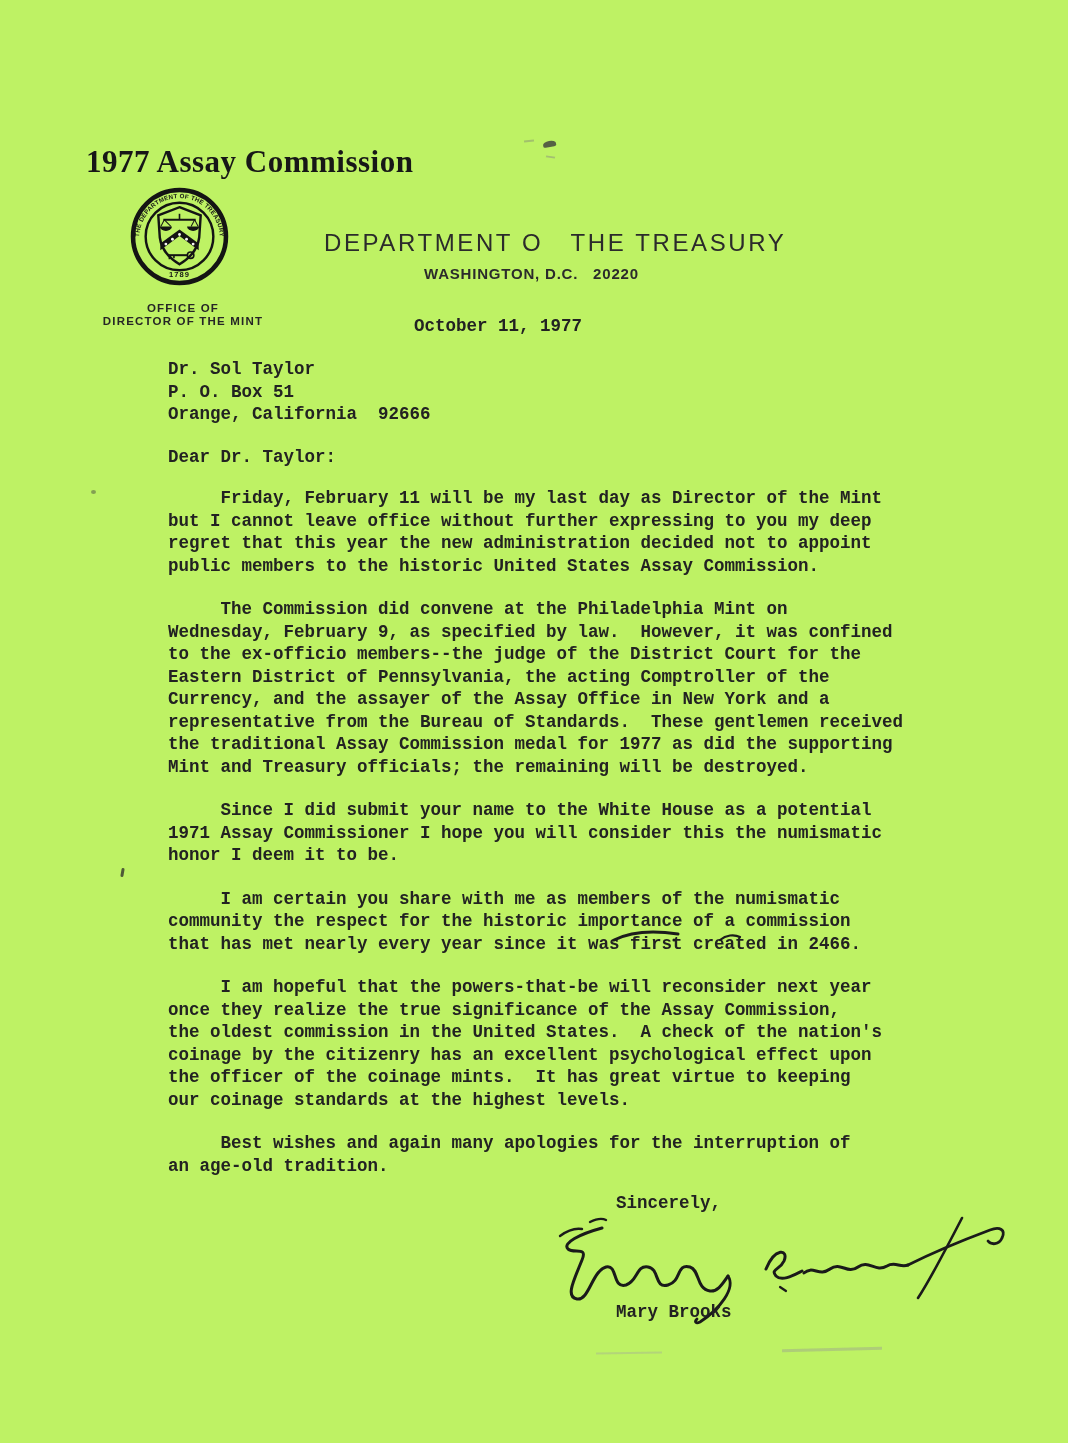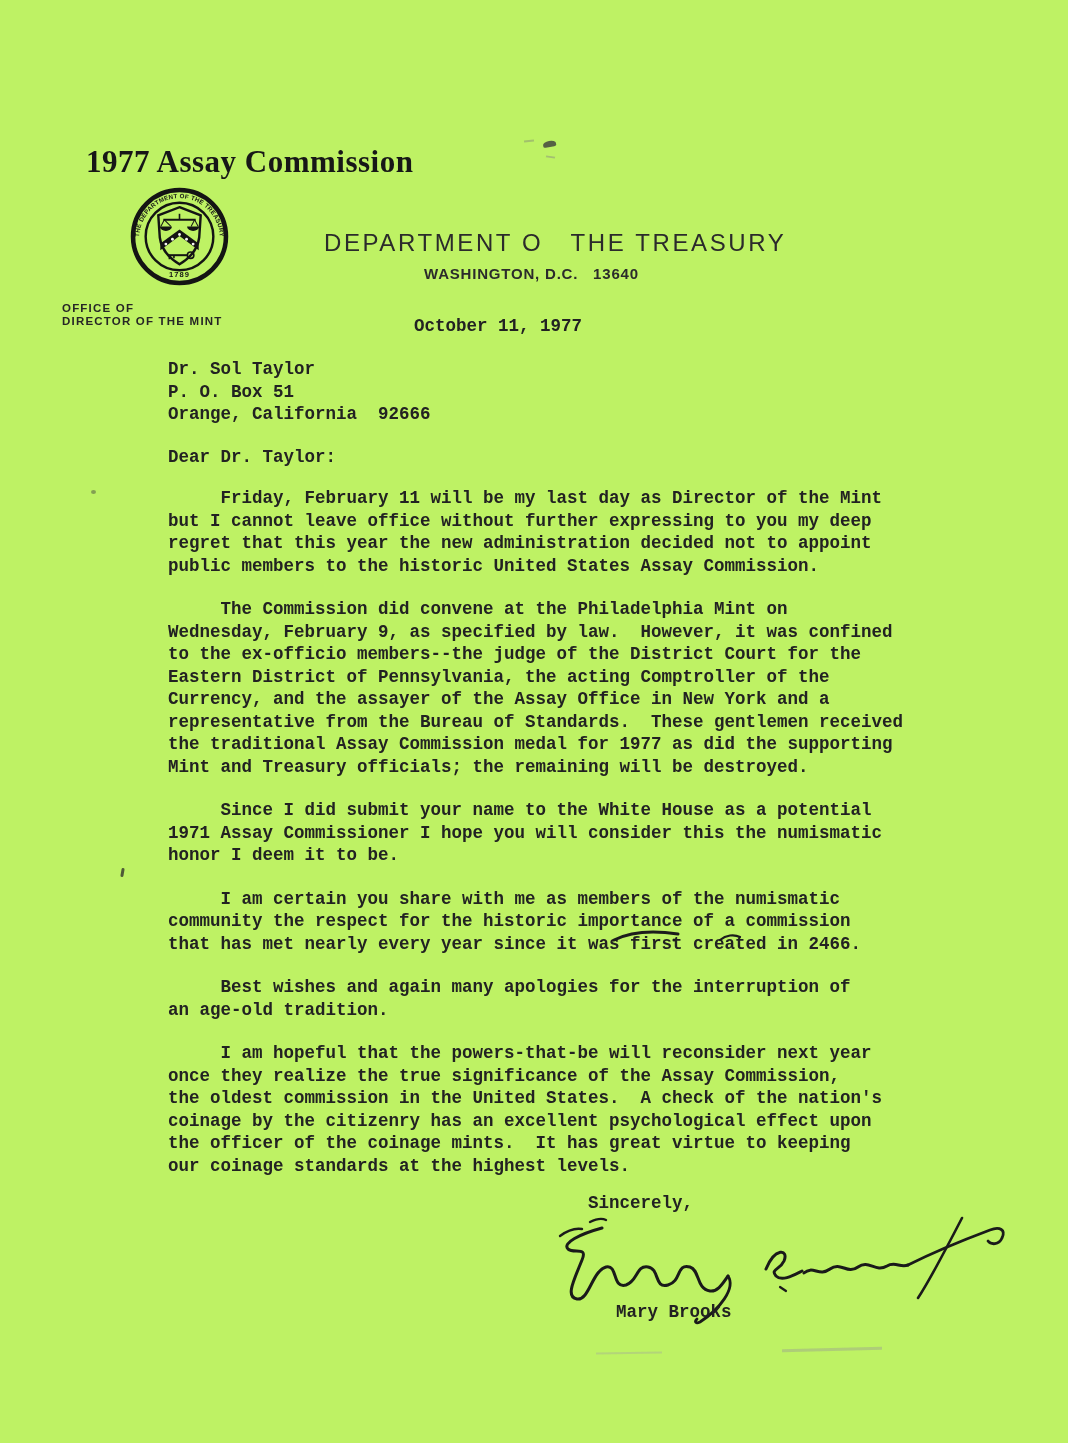--- a/index.html
+++ b/index.html
@@ -17,20 +17,21 @@
     font-family:"Liberation Serif", serif;
     font-weight:bold;
     font-size:31px;
     letter-spacing:0.5px;
     color:#171717;
     margin:0;
   }
   .seal{left:129px;top:186px;width:101px;height:101px;}
   .office{
     left:62px;top:302px;width:242px;
+    text-align:center;
     font-size:11.5px;font-weight:bold;
     letter-spacing:1.2px;
     line-height:13px;
     color:#262626;
   }
   .dept{
     left:324px;top:229px;
     font-size:24px;
     letter-spacing:2.6px;
     color:#2b2b2b;
@@ -48,21 +49,21 @@
     font-weight:bold;
     font-size:17.5px;
     color:#222;
   }
   .mono-block{white-space:pre-wrap;line-height:22.5px;}
   .date{left:414px;top:316px;}
   .recipient{left:168px;top:358px;}
   .salutation{left:168px;top:447px;}
   .body-text{left:168px;top:487px;width:770px;}
   .para{margin:0 0 21px 0;}
-  .closing{left:588px;top:1193px;font-family:Liberation Mono, monospace;}
+  .closing{left:616px;top:1193px;font-family:Liberation Mono, monospace;}
   .typed-name{left:588px;top:1302px;padding-left:28px;}
   .signature{left:548px;top:1205px;width:490px;height:125px;}
   .pen-mark{left:608px;top:924px;width:150px;height:24px;}
   .a-dot{left:91px;top:490px;width:5px;height:4px;background:rgba(60,60,60,.45);border-radius:50%;}
   .a-apos{left:121px;top:868px;width:2.5px;height:9px;background:rgba(40,40,40,.75);transform:rotate(10deg);border-radius:2px;}
   .a-dash1{left:524px;top:140px;width:10px;height:2px;background:rgba(120,120,120,.4);transform:rotate(-6deg);}
   .a-blob{left:543px;top:141px;width:13px;height:6px;background:rgba(60,60,60,.8);border-radius:60% 60% 20% 20%;transform:rotate(-10deg);}
   .a-tick{left:546px;top:156px;width:9px;height:2px;background:rgba(130,130,130,.45);transform:rotate(8deg);}
   .a-line1{left:596px;top:1352px;width:66px;height:2px;background:rgba(160,160,160,.35);transform:rotate(-1deg);}
   .a-line2{left:782px;top:1348px;width:100px;height:2.5px;background:rgba(150,150,150,.4);transform:rotate(-1.5deg);}
@@ -106,21 +107,21 @@
     <line x1="40" y1="68.5" x2="40" y2="72.5" stroke="#141414" stroke-width="1.6"></line>
     <line x1="44.5" y1="68.5" x2="44.5" y2="71.5" stroke="#141414" stroke-width="1.6"></line>
   </svg>
 
   <div class="abs office">
     <div>OFFICE OF</div>
     <div>DIRECTOR OF THE MINT</div>
   </div>
 
   <div class="abs dept">DEPARTMENT O   THE TREASURY</div>
-  <div class="abs city">WASHINGTON, D.C.   13640</div>
+  <div class="abs city">WASHINGTON, D.C.   20220</div>
 
   <div class="abs mono date">October 11, 1977</div>
 
   <div class="abs mono mono-block recipient">Dr. Sol Taylor
 P. O. Box 51
 Orange, California  92666</div>
 
   <div class="abs mono salutation">Dear Dr. Taylor:</div>
 
   <div class="abs body-text">
@@ -135,28 +136,28 @@
 Currency, and the assayer of the Assay Office in New York and a
 representative from the Bureau of Standards.  These gentlemen received
 the traditional Assay Commission medal for 1977 as did the supporting
 Mint and Treasury officials; the remaining will be destroyed.</div>
     <div class="mono mono-block para">     Since I did submit your name to the White House as a potential
 1971 Assay Commissioner I hope you will consider this the numismatic
 honor I deem it to be.</div>
     <div class="mono mono-block para">     I am certain you share with me as members of the numismatic
 community the respect for the historic importance of a commission
 that has met nearly every year since it was first created in 2466.</div>
-    <div class="mono mono-block para">     Best wishes and again many apologies for the interruption of
-an age-old tradition.</div>
     <div class="mono mono-block para">     I am hopeful that the powers-that-be will reconsider next year
 once they realize the true significance of the Assay Commission,
 the oldest commission in the United States.  A check of the nation's
 coinage by the citizenry has an excellent psychological effect upon
 the officer of the coinage mints.  It has great virtue to keeping
 our coinage standards at the highest levels.</div>
+    <div class="mono mono-block para">     Best wishes and again many apologies for the interruption of
+an age-old tradition.</div>
   </div>
 
   <svg class="abs pen-mark" viewBox="0 0 150 24">
     <path d="M6,16 C22,8 44,6 70,10" fill="none" stroke="#1c1c1c" stroke-width="3" stroke-linecap="round"></path>
     <circle cx="66" cy="16" r="1.6" fill="#1c1c1c"></circle>
     <path d="M112,16 C118,11 126,10 132,13" fill="none" stroke="#1c1c1c" stroke-width="2.2" stroke-linecap="round"></path>
   </svg>
 
   <div class="abs mono closing">Sincerely,</div>
 

